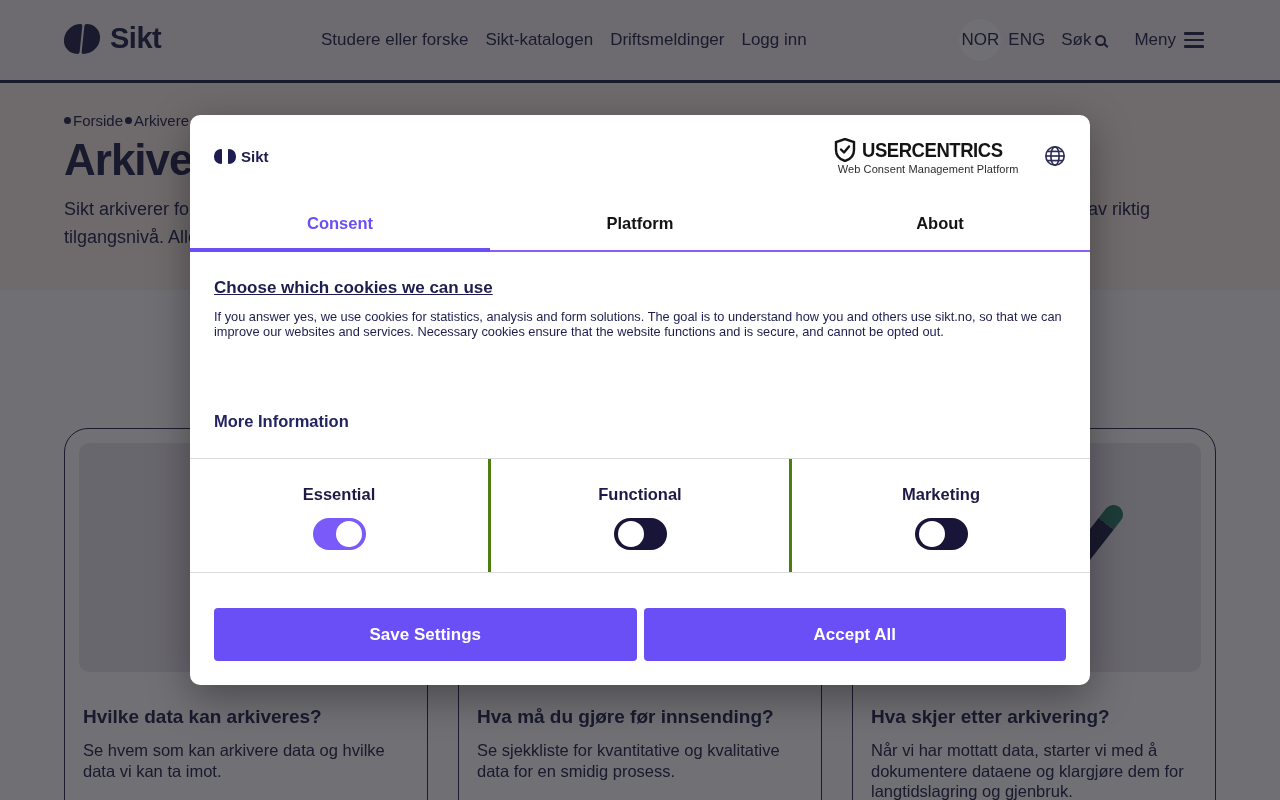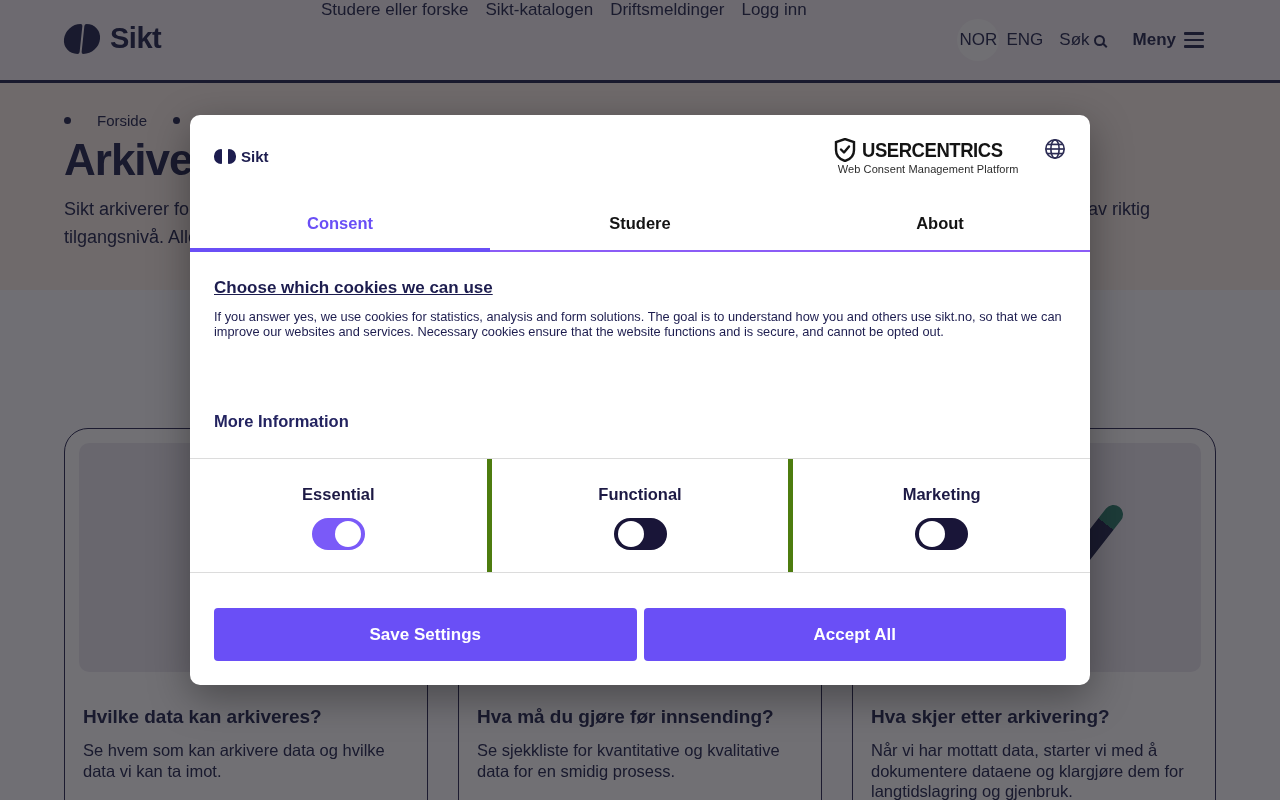--- a/index.html
+++ b/index.html
@@ -9,36 +9,36 @@
   
   .page { position:absolute; inset:0; }
 
   .topbar { position:absolute; left:0; top:0; width:1280px; height:83px;
     background:#f5f1f4; border-bottom:3px solid #252a52; }
   .brand { position:absolute; left:64px; top:22px; display:flex; align-items:center; gap:10px; }
   .sikt-mark { display:flex; align-items:center; }
   .sikt-mark .m1 { width:17px; height:30px; background:#232850; border-radius:15px 2px 2px 15px; transform:skewX(-6deg); }
   .sikt-mark .m2 { width:17px; height:30px; background:#232850; border-radius:2px 15px 15px 2px; margin-left:2px; transform:skewX(-6deg); }
   .brand-name { font-size:29px; font-weight:700; color:#232850; letter-spacing:-0.5px; }
-  .topnav { position:absolute; left:321px; top:0; height:80px; display:flex; gap:17px; }
+  .topnav { position:absolute; left:321px; top:0; height:80px; display:flex; align-items:center; gap:17px; }
   .topnav .nav-link { font-size:17px; color:#272b52; white-space:nowrap; cursor:pointer; }
   .toptools { position:absolute; right:76px; top:0; height:80px; display:flex; align-items:center; }
   .lang-pill { width:42px; height:42px; border-radius:50%; background:rgba(255,255,255,.8);
     display:flex; align-items:center; justify-content:center; font-size:17px; color:#272b52; }
   .lang-plain { font-size:17px; color:#272b52; margin-left:7px; }
   .search-btn { display:flex; align-items:center; gap:4px; margin-left:16px; font-size:17px; color:#272b52; }
   .mag { width:11px; height:11px; border:2px solid #272b52; border-radius:50%; position:relative; }
   .mag::after { content:""; position:absolute; width:2px; height:5px; background:#272b52;
     transform:rotate(-45deg); right:-3px; bottom:-4px; }
-  .menu-btn { display:flex; align-items:center; gap:8px; margin-left:28px; font-size:17px; color:#272b52;font-weight:bold; }
+  .menu-btn { display:flex; align-items:center; gap:8px; margin-left:28px; font-size:17px; color:#272b52; }
   .burger { display:flex; flex-direction:column; gap:4px; }
   .burger span { width:20px; height:2.5px; background:#272b52; border-radius:1px; }
 
   .hero { position:absolute; left:0; top:83px; width:1280px; height:207px; background:#faf0e8; }
-  .crumbs { position:absolute; left:64px; top:29px; display:flex; align-items:center; gap:26px; }
+  .crumbs { position:absolute; left:64px; top:29px; display:flex; align-items:center; gap:2px; }
   .crumb-dot { width:7px; height:7px; border-radius:50%; background:#232850; }
   .crumb { font-size:15px; color:#232850; }
   .hero-title { position:absolute; left:64px; top:52px; font-size:44px; font-weight:700; color:#232850; letter-spacing:-1px; }
   .hero-p1a { position:absolute; left:64px; top:116px; font-size:18px; color:#232850; white-space:nowrap; }
   .hero-p1b { position:absolute; left:1088px; top:116px; font-size:18px; color:#232850; white-space:nowrap; }
   .hero-p2 { position:absolute; left:64px; top:144px; font-size:18px; color:#232850; white-space:nowrap; }
 
   .cards { position:absolute; left:64px; top:428px; display:flex; gap:30px; }
   .card { width:364px; height:420px; background:#ffffff; border:1px solid #2b2b55; border-radius:24px; padding:14px; }
   .card-illus { position:relative; width:100%; height:229px; background:#ece9f1; border-radius:10px; overflow:hidden; }
@@ -52,21 +52,21 @@
 
   .modal { position:absolute; left:190px; top:115px; width:900px; height:570px; background:#ffffff;
     border-radius:10px; box-shadow:0 12px 40px rgba(0,0,0,.35); }
 
   .modal-header { position:absolute; left:0; top:0; width:100%; height:82px; padding:0 24px;
     display:flex; align-items:center; justify-content:space-between; }
   .modal-brand { display:flex; align-items:center; gap:5px; }
   .modal-brand .m1 { width:8px; height:15px; background:#1d1d4f; border-radius:8px 1px 1px 8px; }
   .modal-brand .m2 { width:8px; height:15px; background:#1d1d4f; border-radius:1px 8px 8px 1px; margin-left:1px; }
   .modal-brand-name { font-size:15px; font-weight:700; color:#1d1d4f; }
-  .uc-block { display:flex; gap:22px; }
+  .uc-block { display:flex; align-items:center; gap:22px; }
   .uc-logo { display:flex; flex-direction:column; align-items:center; }
   .uc-row { display:flex; align-items:center; gap:6px; }
   .uc-word { font-size:21px; font-weight:800; color:#141414; letter-spacing:-0.5px; transform:scaleX(0.88); transform-origin:left; }
   .uc-sub { font-size:11px; color:#2b2b2b; margin-top:1px; letter-spacing:0.1px; }
   .globe-btn { width:22px; height:22px; }
 
   .tabs { position:absolute; left:0; top:82px; width:100%; height:55px; display:flex;
     border-bottom:2px solid #8b5cf6; }
   .tab { flex:1; position:relative; display:flex; align-items:center; justify-content:center;
     font-size:16.5px; font-weight:700; color:#141414; cursor:pointer; }
@@ -74,21 +74,21 @@
   .tab.active::after { content:""; position:absolute; left:0; bottom:-2px; width:100%; height:4px; background:#6a4ff6; }
 
   .modal-body { position:absolute; left:0; top:137px; width:100%; height:206px; padding:0 24px; }
   .mb-heading { position:absolute; left:24px; top:26px; font-size:17px; font-weight:700; color:#1d1d4f;text-decoration:underline; }
   .mb-text { position:absolute; left:24px; top:58px; width:852px; font-size:12.8px; line-height:14.5px; color:#1d1d4f; }
   .mb-more { position:absolute; left:24px; top:160px; font-size:16.5px; font-weight:700; color:#232360; cursor:pointer; }
 
   .cat-band { position:absolute; left:0; top:343px; width:100%; height:115px; display:flex;
     border-top:1px solid #dcdcdc; border-bottom:1px solid #dcdcdc; }
   .cat { flex:1; display:flex; flex-direction:column; align-items:center; padding-top:26px; }
-  .cat + .cat { border-left:5px solid #4d7c0f; }
+  .cat + .cat { border-left:3px solid #4d7c0f; }
   .cat-label { font-size:16.5px; font-weight:700; color:#1d1a45; }
   .toggle { position:relative; width:53px; height:32px; border-radius:16px; margin-top:14px; cursor:pointer; }
   .toggle.on { background:#7a5af8; }
   .toggle.off { background:#191538; }
   .knob { position:absolute; top:3px; width:26px; height:26px; border-radius:50%; background:#ffffff; }
   .toggle.on .knob { right:4px; }
   .toggle.off .knob { left:4px; }
 
   .modal-actions { position:absolute; left:24px; right:24px; bottom:24px; height:53px; display:flex; gap:7px; }
   .action-btn { flex:1; border:none; border-radius:4px; background:#6a4ff6; color:#ffffff;
@@ -190,21 +190,21 @@
           <ellipse cx="12" cy="12" rx="4.5" ry="10" fill="none" stroke="#2c2c54" stroke-width="1.8"></ellipse>
           <line x1="2" y1="12" x2="22" y2="12" stroke="#2c2c54" stroke-width="1.8"></line>
           <line x1="3.5" y1="7" x2="20.5" y2="7" stroke="#2c2c54" stroke-width="1.8"></line>
           <line x1="3.5" y1="17" x2="20.5" y2="17" stroke="#2c2c54" stroke-width="1.8"></line>
         </svg>
       </div>
     </div>
 
     <div class="tabs">
       <div class="tab active">Consent</div>
-      <div class="tab">Studere</div>
+      <div class="tab">Platform</div>
       <div class="tab">About</div>
     </div>
 
     <div class="modal-body">
       <div class="mb-heading">Choose which cookies we can use</div>
       <div class="mb-text">If you answer yes, we use cookies for statistics, analysis and form solutions. The goal is to understand how you and others use sikt.no, so that we can improve our websites and services. Necessary cookies ensure that the website functions and is secure, and cannot be opted out.</div>
       <div class="mb-more">More Information</div>
     </div>
 
     <div class="cat-band">

